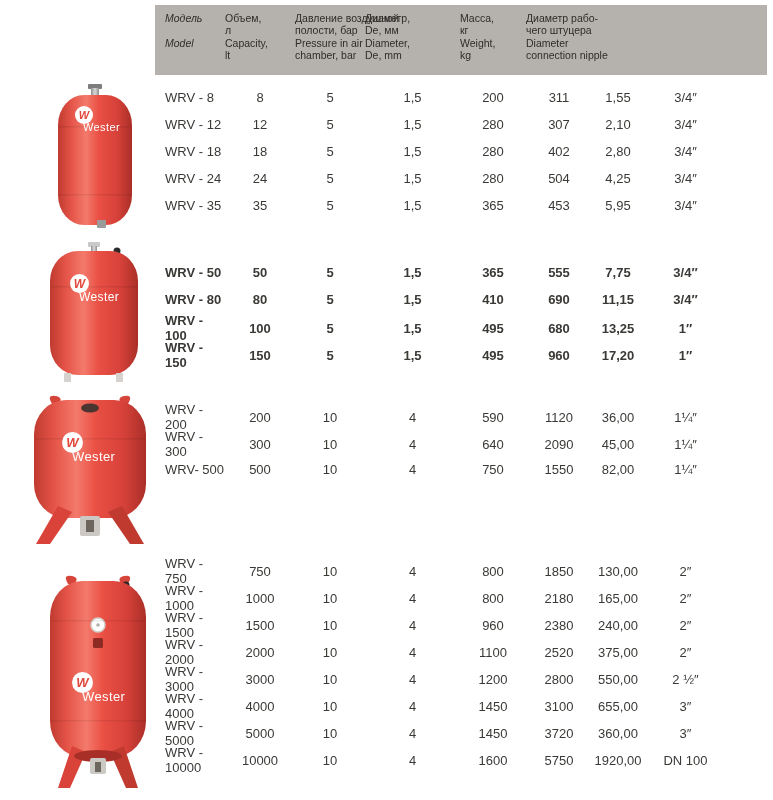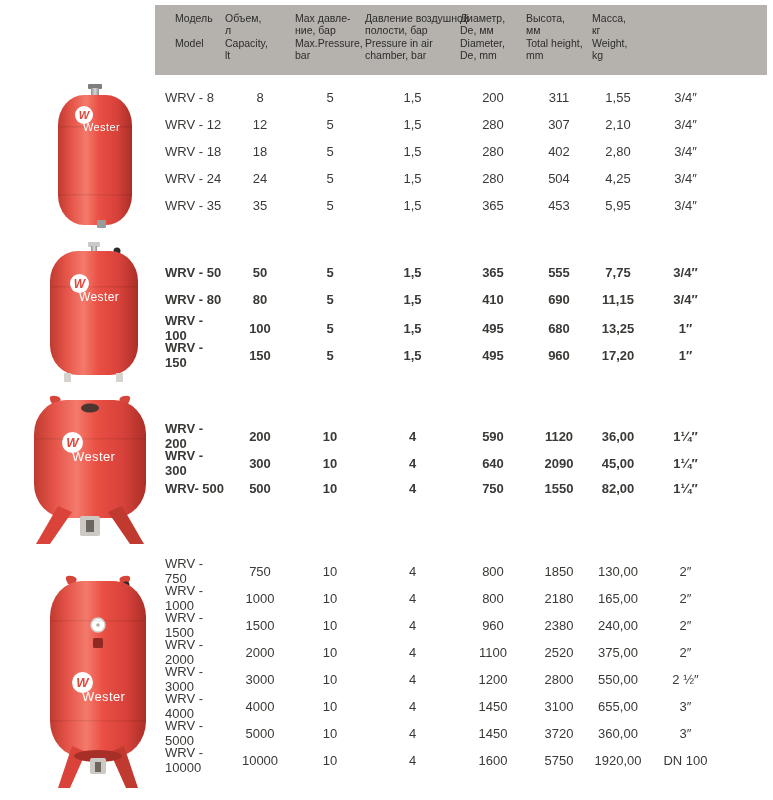--- a/index.html
+++ b/index.html
@@ -14,27 +14,27 @@
   
   .thead {
     position:absolute; left:155px; top:5px; width:612px; height:70px;
     background:#b5b1ac; display:grid; grid-template-columns:var(--cols);
   }
   .hcell {
     padding-top:7px; color:#2e2d2b;
     font-size:10.5px; line-height:1.17; font-weight:400;
   }
   .hcell span { display:block; white-space:pre; }
-  .hcell.first { text-align:left; padding-left:20px; }
+  .hcell.first { text-align:left; padding-left:10px;font-style:italic; }
   .hcell.first span { white-space:pre-line; }
   .hcell.last { padding-right:40px; }
 
   
   .group { position:absolute; left:155px; width:612px; }
-  .g0 { top:84px; } .g1 { top:259px;font-weight:bold; } .g2 { top:421px;font-weight:bold; } .g3 { top:556px; }
+  .g0 { top:84px; } .g1 { top:259px;font-weight:bold; } .g2 { top:402px; } .g3 { top:556px; }
   .trow {
     display:grid; grid-template-columns:var(--cols); height:27px;
     align-items:center; text-align:center; color:#3a3936; font-size:13px;
   }
   .tcell.c0 { text-align:left; padding-left:10px; }
   .tcell.c7 { padding-right:40px; }
 
   
   .tank { position:absolute; }
   .tank svg { display:block; }
@@ -91,48 +91,42 @@
 
 Model</span>
       </div>
     <div class="hcell">
         <span>Объем,
 л</span>
         <span>Capacity,
 lt</span>
       </div>
     <div class="hcell">
-        <span>Max давле-
-ние, бар</span>
-        <span>Max.Pressure,
-bar</span>
-      </div>
-    <div class="hcell">
         <span>Давление воздушной
 полости, бар</span>
         <span>Pressure in air
 chamber, bar</span>
       </div>
     <div class="hcell">
         <span>Диаметр,
 De, мм</span>
         <span>Diameter,
 De, mm</span>
       </div>
     <div class="hcell">
-        <span>Высота,
-мм</span>
-        <span>Total height,
-mm</span>
-      </div>
-    <div class="hcell">
         <span>Масса,
 кг</span>
         <span>Weight,
 kg</span>
+      </div>
+    <div class="hcell last">
+        <span>Диаметр рабо-
+чего штуцера</span>
+        <span>Diameter
+connection nipple</span>
       </div>
   </div>
 
   <div class="group g0">
       <div class="trow">
         <div class="tcell c0">WRV - 8</div>
         <div class="tcell c1">8</div>
         <div class="tcell c2">5</div>
         <div class="tcell c3">1,5</div>
         <div class="tcell c4">200</div>

